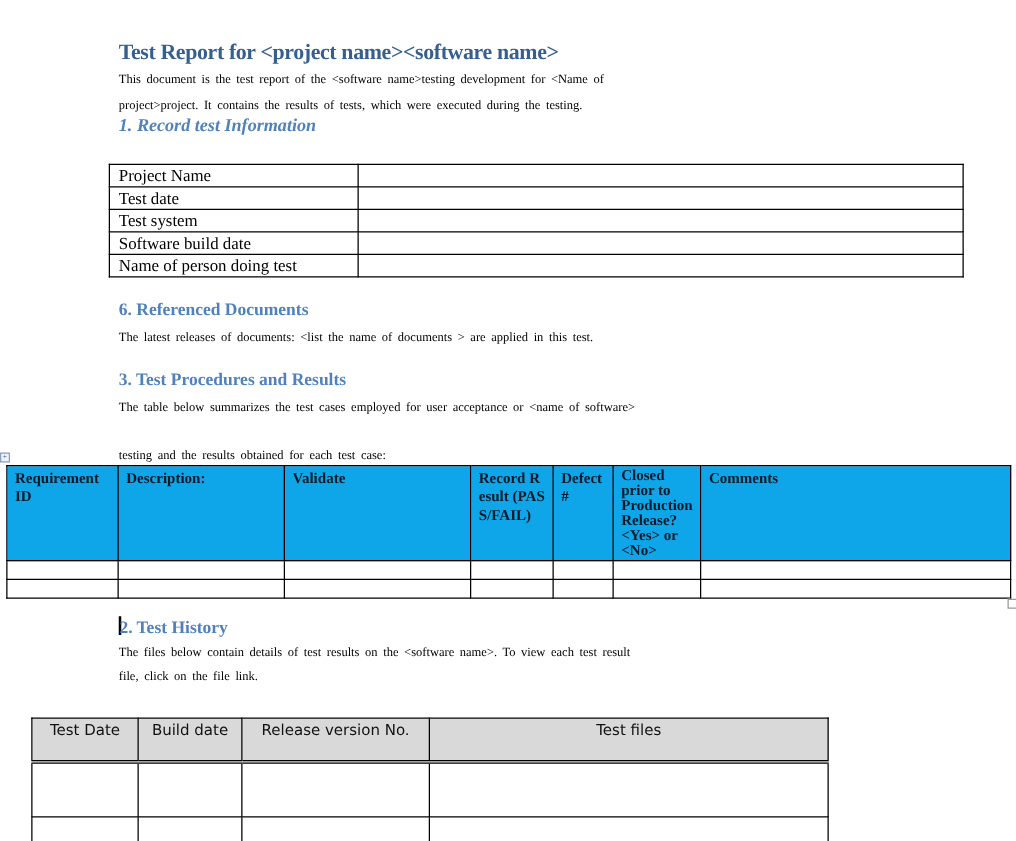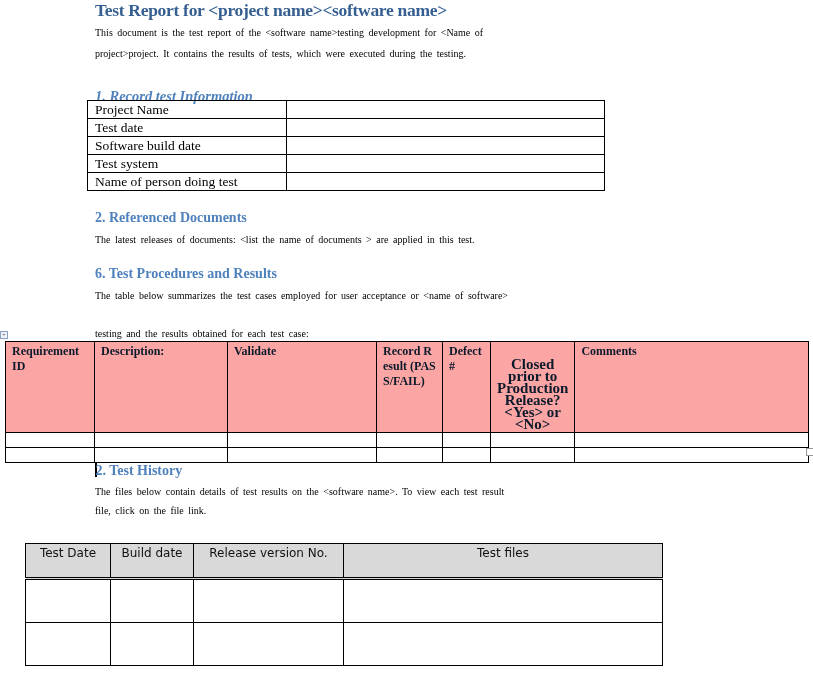--- a/index.html
+++ b/index.html
@@ -1,85 +1,85 @@
 <!DOCTYPE html>
 <html><head>
 <meta charset="utf-8">
 <style>
   html, body { margin:0; padding:0; background:#ffffff; }
   body { width:813px; height:673px; position:relative; overflow:hidden;
          font-family:"Liberation Serif", "DejaVu Serif", serif; color:#000; }
-  .abs { position:absolute; }
+  .abs { position:absolute;margin-top:31px; }
   .title { left:95px; top:0px; font-size:17.5px; font-weight:bold; color:#365F91; letter-spacing:-0.3px; white-space:nowrap; }
   .para { font-size:10px; line-height:21px; word-spacing:2px; white-space:nowrap; }
   .h-italic { font-size:14.5px; font-weight:bold; font-style:italic; color:#4F81BD; white-space:nowrap; }
   .h-bold { font-size:14px; font-weight:bold; color:#4F81BD; white-space:nowrap; }
 
   table { border-collapse:collapse; }
   
-  .info { left:87px; top:100px; width:518px; }
+  .info { left:87px; top:100px; width:684px; }
   .info td { border:1.3px solid #000; height:17px; padding:0 0 0 7px; font-size:13.5px; line-height:17px; }
   .info td.lbl { width:191px; }
 
   
   .res { left:5px; top:341px; width:804px; }
-  .res th { background:#fca5a5; border:1px solid #000; vertical-align:top; text-align:left;
+  .res th { background:#0ea5e9; border:1px solid #000; vertical-align:top; text-align:left;
             font-weight:bold; font-size:12px; line-height:15px; padding:2px 6px; color:#0a1a2a; height:71px; }
-  .res th.small { font-size:15px; line-height:12px; padding-top:16px;text-align:center; }
+  .res th.small { font-size:12px; line-height:12px; padding-top:1px; }
   .res td { border:1px solid #000; height:14px; padding:0; }
 
   
   .hist { left:25px; top:543px; width:638px; }
   .hist th { background:#D9D9D9; border:1px solid #000; border-bottom:3px double #000;
              font-family:"DejaVu Sans", "Liberation Sans", sans-serif; font-weight:normal; font-size:12px;
              height:31px; vertical-align:top; padding:2px 4px 0; color:#111; }
   .hist td { border:1px solid #000; height:42px; padding:0; }
 
   .anchor-icon { left:0px; top:331px; width:6px; height:6px; border:1px solid #8aa0c0; background:#eef2fa; font-size:6px; line-height:6px; text-align:center; color:#556; }
   .resize-icon { left:806px; top:448px; width:6px; height:6px; border:1px solid #999; background:#fff; }
   .cursor { display:inline-block; width:1.5px; height:15px; background:#000; vertical-align:-2px; margin-right:-1px; }
 </style>
 </head>
 <body>
 
 <div class="abs title">Test Report for &lt;project name&gt;&lt;software name&gt;</div>
 <div class="abs para" style="left:95px; top:22px;">This  document  is the test report of the &lt;software  name&gt;testing  development  for  &lt;Name of</div>
 <div class="abs para" style="left:95px; top:43px;">project&gt;project.  It contains  the results  of tests, which  were executed  during  the testing.</div>
 
-<div class="abs h-italic" style="left:95px; top:88px;font-family:Liberation Serif, serif;">1. Record test Information</div>
+<div class="abs h-italic" style="left:95px; top:62px;font-family:Liberation Serif, serif;">1. Record test Information</div>
 
 <table class="abs info">
   <tbody>
       <tr>
     <td class="lbl">Project Name</td>
     <td></td>
   </tr>
   <tr>
     <td class="lbl">Test  date</td>
     <td></td>
   </tr>
   <tr>
-    <td class="lbl">Software  build  date</td>
+    <td class="lbl">Test  system</td>
     <td></td>
   </tr>
   <tr>
-    <td class="lbl">Test  system</td>
+    <td class="lbl">Software  build  date</td>
     <td></td>
   </tr>
   <tr>
     <td class="lbl">Name  of  person  doing  test</td>
     <td></td>
   </tr>
 </tbody>
   </table>
 
-<div class="abs h-bold" style="left:95px; top:210px;">2. Referenced Documents</div>
+<div class="abs h-bold" style="left:95px; top:210px;">6. Referenced Documents</div>
 <div class="abs para" style="left:95px; top:229px;">The latest releases of documents:  &lt;list  the name of documents  &gt; are applied in this test.</div>
 
-<div class="abs h-bold" style="left:95px; top:266px;">6. Test Procedures  and Results</div>
+<div class="abs h-bold" style="left:95px; top:266px;">3. Test Procedures  and Results</div>
 <div class="abs para" style="left:95px; top:285px;text-align:center;">The table below summarizes  the test cases employed for user acceptance or &lt;name  of software&gt;</div>
 <div class="abs para" style="left:95px; top:323px;">testing  and the results  obtained for each test case:</div>
 
 <div class="abs anchor-icon">+</div>
 
 <table class="abs res">
   <colgroup>
     <col style="width:89px">
       <col style="width:133px">
       <col style="width:149px">

